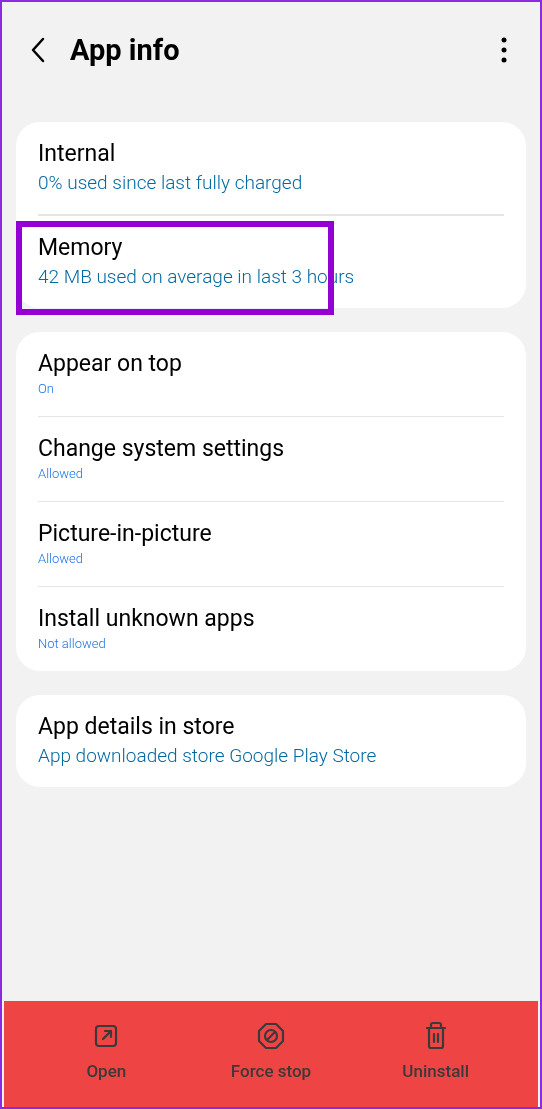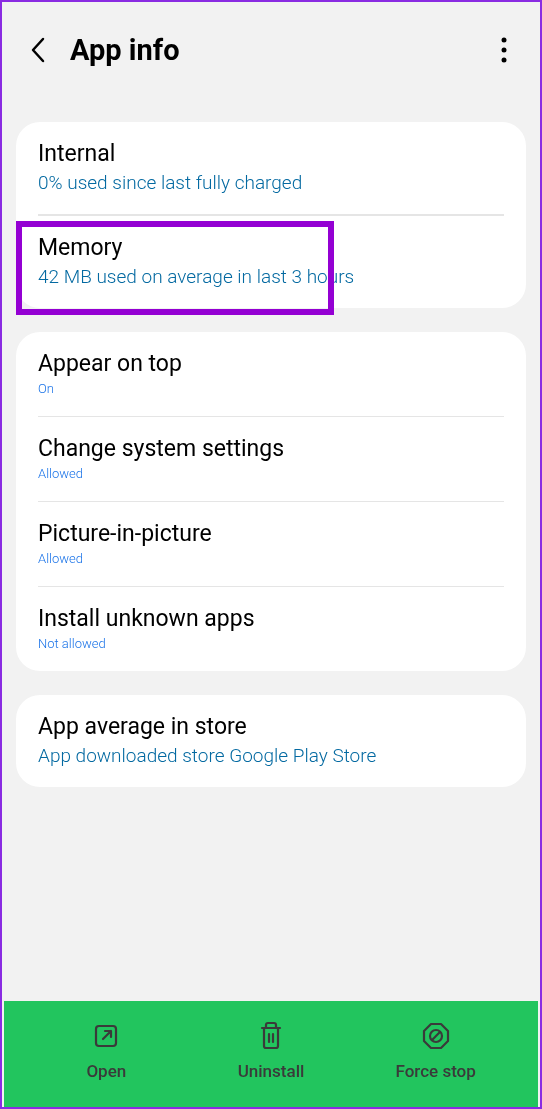--- a/index.html
+++ b/index.html
@@ -82,21 +82,21 @@
       height: 94px;
       pointer-events: none;
       z-index: 10;
     }
     .bottom-nav {
       position: absolute;
       bottom: 0;
       left: 2px;
       right: 2px;
       height: 106px;
-      background: #22c55e;
+      background: #ef4444;
       display: flex;
       justify-content: space-around;
       align-items: center;
       padding: 0 20px 8px 20px;
     }
     .nav-item {
       display: flex;
       flex-direction: column;
       align-items: center;
       gap: 8px;
@@ -173,51 +173,51 @@
     </div>
     <div class="divider"></div>
     <div class="row">
       <div class="row-title">Install unknown apps</div>
       <div class="row-sub-blue">Not allowed</div>
     </div>
   </div>
 
   <div class="card">
     <div class="row">
-      <div class="row-title">App average in store</div>
+      <div class="row-title">App details in store</div>
       <div class="row-sub-gray">App downloaded store Google Play Store</div>
     </div>
   </div>
 
 </div>
 
 <div class="highlight-box"></div>
 
 <div class="bottom-nav">
   <div class="nav-item">
     <div class="nav-icon">
       <svg width="30" height="30" viewBox="0 0 30 30" fill="none">
         <rect x="5" y="5" width="20" height="20" rx="3" stroke="#3a3a3a" stroke-width="2.2"></rect>
         <path d="M12 18 L20 10 M20 10 L14 10 M20 10 L20 16" stroke="#3a3a3a" stroke-width="2.2" stroke-linecap="round" stroke-linejoin="round"></path>
       </svg>
     </div>
     <div class="nav-label">Open</div>
   </div>
   <div class="nav-item">
     <div class="nav-icon">
-      <svg width="30" height="32" viewBox="0 0 30 32" fill="none">
-        <path d="M6 8 L24 8 M10 8 L10 5 C10 4 11 3 12 3 L18 3 C19 3 20 4 20 5 L20 8 M8 8 L8 26 C8 27 9 28 10 28 L20 28 C21 28 22 27 22 26 L22 8" stroke="#3a3a3a" stroke-width="2.2" stroke-linecap="round" stroke-linejoin="round"></path>
-        <path d="M13 14 L13 22 M17 14 L17 22" stroke="#3a3a3a" stroke-width="2.2" stroke-linecap="round"></path>
-      </svg>
-    </div>
-    <div class="nav-label">Uninstall</div>
-  </div>
-  <div class="nav-item">
-    <div class="nav-icon">
       <svg width="32" height="32" viewBox="0 0 32 32" fill="none">
         <path d="M11 4 L21 4 L28 11 L28 21 L21 28 L11 28 L4 21 L4 11 Z" stroke="#3a3a3a" stroke-width="2.2" stroke-linejoin="round"></path>
         <circle cx="16" cy="16" r="6" stroke="#3a3a3a" stroke-width="2.2"></circle>
         <path d="M11.8 20.2 L20.2 11.8" stroke="#3a3a3a" stroke-width="2.2"></path>
       </svg>
     </div>
     <div class="nav-label">Force stop</div>
   </div>
+  <div class="nav-item">
+    <div class="nav-icon">
+      <svg width="30" height="32" viewBox="0 0 30 32" fill="none">
+        <path d="M6 8 L24 8 M10 8 L10 5 C10 4 11 3 12 3 L18 3 C19 3 20 4 20 5 L20 8 M8 8 L8 26 C8 27 9 28 10 28 L20 28 C21 28 22 27 22 26 L22 8" stroke="#3a3a3a" stroke-width="2.2" stroke-linecap="round" stroke-linejoin="round"></path>
+        <path d="M13 14 L13 22 M17 14 L17 22" stroke="#3a3a3a" stroke-width="2.2" stroke-linecap="round"></path>
+      </svg>
+    </div>
+    <div class="nav-label">Uninstall</div>
+  </div>
 </div>
 
 </body></html>

